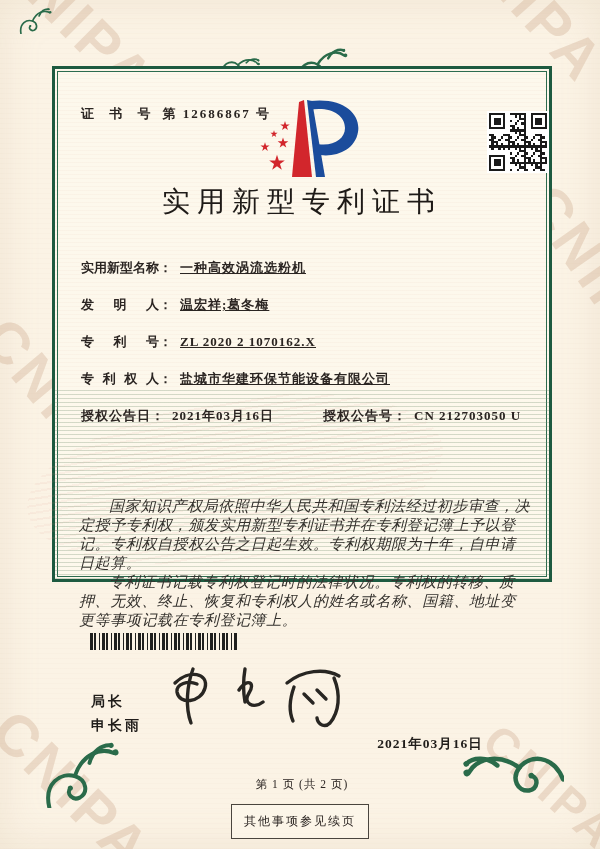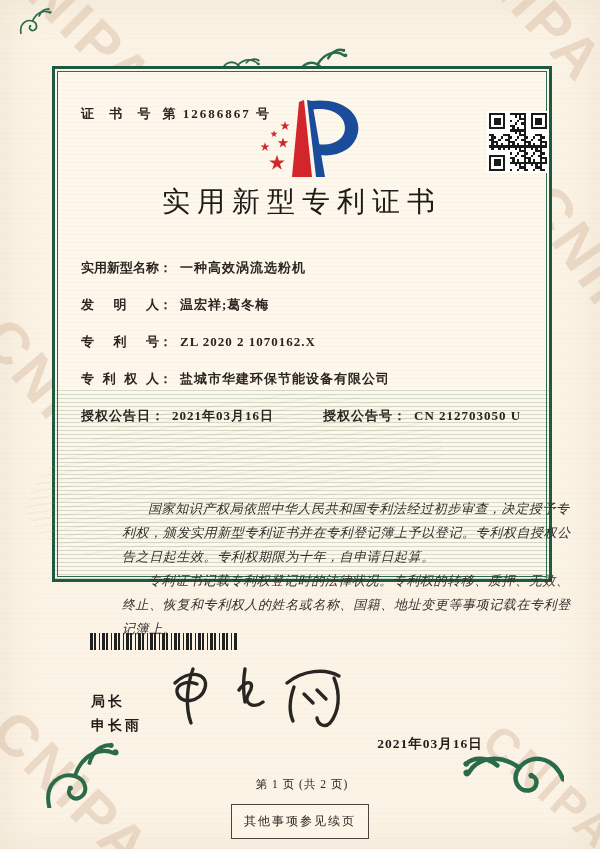--- a/index.html
+++ b/index.html
@@ -32,27 +32,27 @@
   .emblem{position:absolute;left:200px;top:30px;}
   .qr{position:absolute;left:432px;top:42px;width:58px;height:58px;background:#fff;padding:2px;}
   .title{position:absolute;left:0;top:114px;width:100%;text-align:center;
          font-size:28px;font-weight:normal;letter-spacing:7px;color:#1e1a17;}
   
   .fields{position:absolute;left:26px;top:190px;width:452px;font-size:13px;color:#2b2522;}
   .frow{position:relative;height:15px;margin-bottom:22px;white-space:nowrap;}
   .flabel{display:inline-block;width:78px;font-weight:bold;
           text-align:justify;text-align-last:justify;vertical-align:top;}
   .fcolon{font-weight:bold;margin-right:8px;}
-  .fvalue{letter-spacing:1px;font-weight:600;}
+  .fvalue{letter-spacing:1px;font-weight:600;text-decoration:underline;}
   .grant-right{position:absolute;left:242px;top:0;}
   .glabel{font-weight:bold;letter-spacing:1px;margin-top:32px;}
   .gvalue{letter-spacing:1px;font-weight:600;}
   
-  .bodytext{position:absolute;left:24px;top:428px;width:452px;font-size:13px;
-            line-height:24px;color:#33302c;font-style:italic;letter-spacing:0.6px;margin-left:43px;}
+  .bodytext{position:absolute;left:24px;top:428px;width:452px;font-size:15px;
+            line-height:19px;color:#33302c;font-style:italic;letter-spacing:0.6px;}
   .bodytext p{margin:0;text-indent:2em;}
   
   .barcode{position:absolute;left:33px;top:564px;}
   .signer{position:absolute;left:36px;top:620px;font-size:14px;color:#201d1a;
           font-weight:bold;letter-spacing:3px;line-height:24px;
           font-family:"Liberation Sans","DejaVu Sans",sans-serif;}
   .signature{position:absolute;left:108px;top:588px;}
   .issue-date{position:absolute;left:290px;top:666px;width:170px;text-align:center;
           font-size:13.5px;letter-spacing:1px;color:#201d1a;font-weight:600;}
   .page-info{position:absolute;left:0;top:708px;width:100%;text-align:center;

